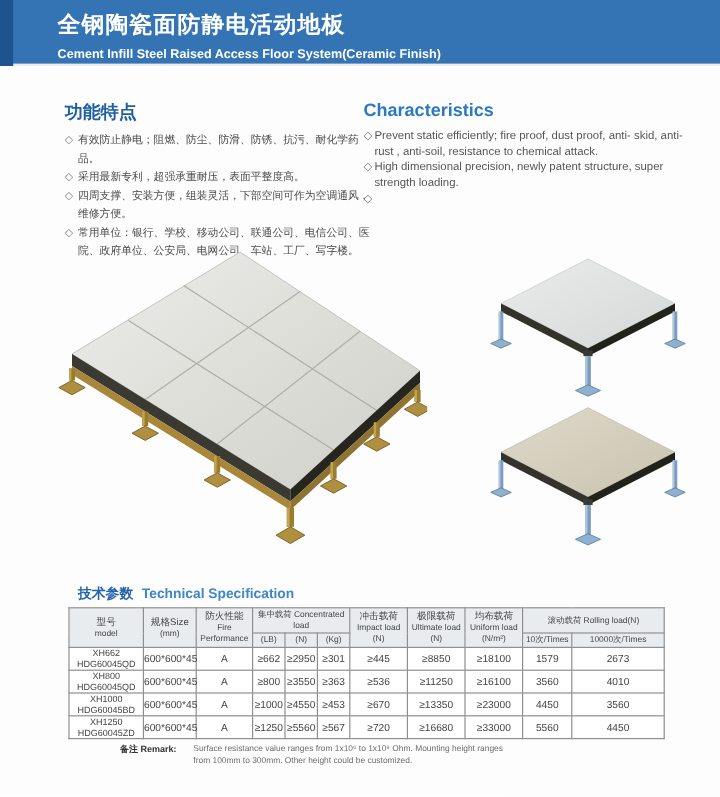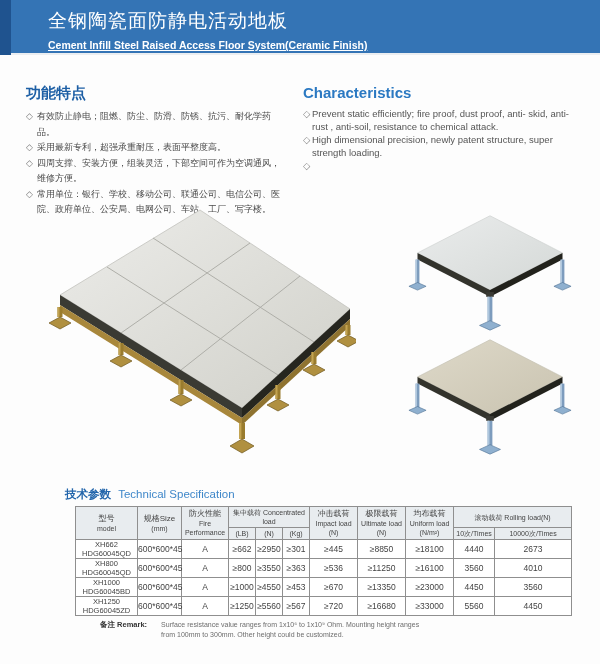--- a/index.html
+++ b/index.html
@@ -4,45 +4,45 @@
 <style>
   * { margin:0; padding:0; box-sizing:border-box; }
   html,body { background:#ffffff; }
   body { font-family:"Liberation Sans","DejaVu Sans",sans-serif; }
   .page { position:relative; width:600px; height:664px; background:#fdfdfd; overflow:hidden; }
 
   
   .topbar { position:absolute; left:0; top:0; width:600px; height:55px; background:#3474b5; border-bottom:2px solid #ebeef1; }
   .topbar-strip { position:absolute; left:0; top:0; width:11px; height:55px; background:#1f538f; }
   .topbar-text { position:absolute; left:48px; top:8px; color:#ffffff; }
-  .topbar-text h1 { font-size:19px; font-weight:normal; letter-spacing:1px; }
-  .topbar-text h2 { font-size:10.5px; font-weight:bold; margin-top:5px;text-decoration:underline; }
-
-  
-  .features { position:absolute; left:26px; top:84px; width:254px; }
+  .topbar-text h1 { font-size:19px; font-weight:bold; letter-spacing:1px; }
+  .topbar-text h2 { font-size:10.5px; font-weight:bold; margin-top:5px; }
+
+  
+  .features { position:absolute; left:54px; top:84px; width:254px; }
   .features h3 { font-size:15px; font-weight:bold; color:#1d5fa5; margin-bottom:6px; }
   .characteristics { position:absolute; left:303px; top:84px; width:270px; }
   .characteristics h3 { font-size:15px; font-weight:bold; color:#2b79c2; margin-bottom:6px; }
   .blist { list-style:none; }
   .features .blist li { position:relative; padding-left:11px; font-size:9px; line-height:15.5px; color:#4a4a4a; }
   .characteristics .blist li { position:relative; padding-left:9px; font-size:9.5px; line-height:13px; color:#555555; }
   .blist .bullet { position:absolute; left:0; top:0; color:#7a7a7a; }
 
   
   .img-main   { position:absolute; left:20px;  top:196px; width:336px; height:290px; }
   .img-small1 { position:absolute; left:398px; top:210px; width:184px; height:124px; }
   .img-small2 { position:absolute; left:398px; top:334px; width:184px; height:124px; }
   .img-main svg, .img-small1 svg, .img-small2 svg { display:block; width:100%; height:100%; }
 
   
   .spec-title { position:absolute; left:65px; top:487px; font-size:11.5px; }
   .spec-title .cn { font-weight:bold; color:#2265ab; }
-  .spec-title .en { font-weight:normal; color:#3f87c9; margin-left:4px; }
-
-  table.spec { position:absolute; left:75px; top:506px; width:496px; border-collapse:collapse; table-layout:fixed; }
+  .spec-title .en { font-weight:bold; color:#3f87c9; margin-left:4px; }
+
+  table.spec { position:absolute; left:57px; top:506px; width:496px; border-collapse:collapse; table-layout:fixed; }
   table.spec th, table.spec td { border:1px solid #8f8f8f; text-align:center; vertical-align:middle; }
   table.spec th { background:#e8ecef; font-weight:normal; color:#444444; padding:1px 0; }
   table.spec th .cn { font-size:8px; display:block; line-height:10px; }
   table.spec th .en { font-size:7px; display:block; line-height:9px; }
   table.spec td { background:#ffffff; font-size:8.5px; color:#444444; height:18px; line-height:10px; }
   table.spec td.model-cell div { font-size:7.5px; line-height:9px; }
 
   
   .remark { position:absolute; left:100px; top:620px; display:flex; }
   .remark-label { font-size:7.5px; font-weight:bold; color:#333333; white-space:nowrap; margin-right:14px; }
@@ -292,21 +292,21 @@
             <div>HDG60045QD</div>
           </td>
           <td>600*600*45</td>
           <td>A</td>
           <td>≥662</td>
           <td>≥2950</td>
           <td>≥301</td>
           <td>≥445</td>
           <td>≥8850</td>
           <td>≥18100</td>
-          <td>4440</td>
+          <td>1579</td>
           <td>2673</td>
         </tr>
         <tr>
           <td class="model-cell">
             <div>XH800</div>
             <div>HDG60045QD</div>
           </td>
           <td>600*600*45</td>
           <td>A</td>
           <td>≥800</td>

